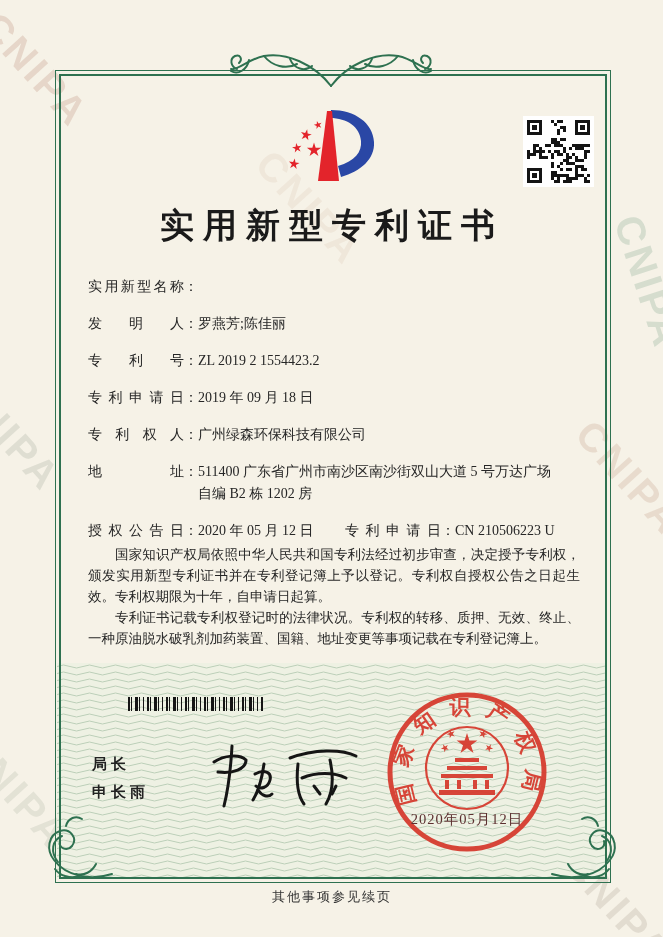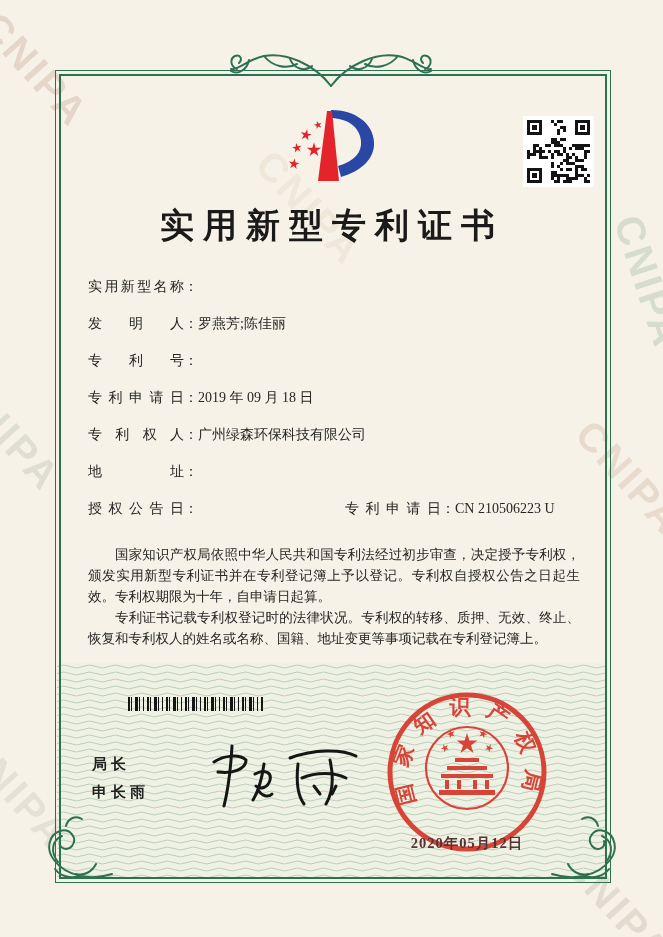--- a/index.html
+++ b/index.html
@@ -44,21 +44,21 @@
   .barcode{position:absolute;left:128px;top:697px;width:136px;height:14px;
     background:repeating-linear-gradient(90deg,#151515 0 2px,transparent 2px 3px,#151515 3px 4px,transparent 4px 7px,#151515 7px 10px,transparent 10px 11px,#151515 11px 12px,transparent 12px 15px,#151515 15px 16px,transparent 16px 19px);}
 
   
   .signer{position:absolute;left:92px;top:750px;font-family:"Liberation Sans",sans-serif;font-weight:600;font-size:15px;letter-spacing:4px;color:#222;line-height:28px;}
   .signer span{display:block;}
   .signature{position:absolute;left:198px;top:738px;}
 
   
   .seal{position:absolute;left:383px;top:688px;width:168px;height:168px;}
-  .seal-date{position:absolute;left:383px;top:810px;width:168px;text-align:center;font-size:14.5px;letter-spacing:1px;font-weight:bold;color:#5c3030;margin-top:24px;}
+  .seal-date{position:absolute;left:383px;top:810px;width:168px;text-align:center;font-size:14.5px;letter-spacing:1px;font-weight:normal;color:#5c3030;}
 
   .pagenum{position:absolute;left:55px;top:852px;width:554px;text-align:center;font-size:12.5px;letter-spacing:2px;color:#333;}
   .contnote{position:absolute;left:55px;top:888px;width:554px;text-align:center;font-size:13px;letter-spacing:2px;color:#333;}
 
   .flourish{position:absolute;}
   svg{display:block;}
 </style>
 </head>
 <body>
 
@@ -258,49 +258,53 @@
         <span class="fcolon">：</span>
     </div>
     <div class="frow">
       <span class="flabel">发明人</span>
         <span class="fcolon">：</span>
       <div class="fvalue">罗燕芳;陈佳丽</div>
     </div>
     <div class="frow">
       <span class="flabel">专利号</span>
         <span class="fcolon">：</span>
+      <div class="fvalue">ZL 2019 2 1554423.2</div>
     </div>
     <div class="frow">
       <span class="flabel">专利申请日</span>
         <span class="fcolon">：</span>
       <div class="fvalue">2019 年 09 月 18 日</div>
     </div>
     <div class="frow">
       <span class="flabel">专利权人</span>
         <span class="fcolon">：</span>
       <div class="fvalue">广州绿森环保科技有限公司</div>
     </div>
     <div class="frow">
       <span class="flabel">地址</span>
         <span class="fcolon">：</span>
+      <div class="fvalue">511400 广东省广州市南沙区南沙街双山大道 5 号万达广场
+自编 B2 栋 1202 房</div>
     </div>
     <div class="frow">
       <span class="flabel">授权公告日</span>
         <span class="fcolon">：</span>
+      <div class="fvalue">2020 年 05 月 12 日</div>
       <div class="grant2">
         <span class="flabel">专利申请日</span>
           <span class="fcolon">：</span>
         <div class="fvalue">CN 210506223 U</div>
       </div>
     </div>
   </div>
 
   <div class="paras">
     <p>国家知识产权局依照中华人民共和国专利法经过初步审查，决定授予专利权，颁发实用新型专利证书并在专利登记簿上予以登记。专利权自授权公告之日起生效。专利权期限为十年，自申请日起算。</p>
-    <p>专利证书记载专利权登记时的法律状况。专利权的转移、质押、无效、终止、恢复和专利权人的姓名或名称、国籍、地址变更等事项记载在专利登记簿上。</p>
+    <p>专利证书记载专利权登记时的法律状况。专利权的转移、质押、无效、终止、一种原油脱水破乳剂加药装置、国籍、地址变更等事项记载在专利登记簿上。</p>
   </div>
 
   <div class="barcode"></div>
 
   <div class="signer">
     <span>局长</span>
     <span>申长雨</span>
   </div>
 
   <svg class="signature" width="165" height="75" viewBox="0 0 165 75">
@@ -339,14 +343,15 @@
         <rect x="62" y="92" width="4" height="9"></rect>
         <rect x="74" y="92" width="4" height="9"></rect>
         <rect x="90" y="92" width="4" height="9"></rect>
         <rect x="102" y="92" width="4" height="9"></rect>
         <rect x="56" y="102" width="56" height="5"></rect>
       </g>
     </g>
   </svg>
   <div class="seal-date">2020年05月12日</div>
 
+  <div class="contnote">其他事项参见续页</div>
 
 </div>
 
 </body></html>

